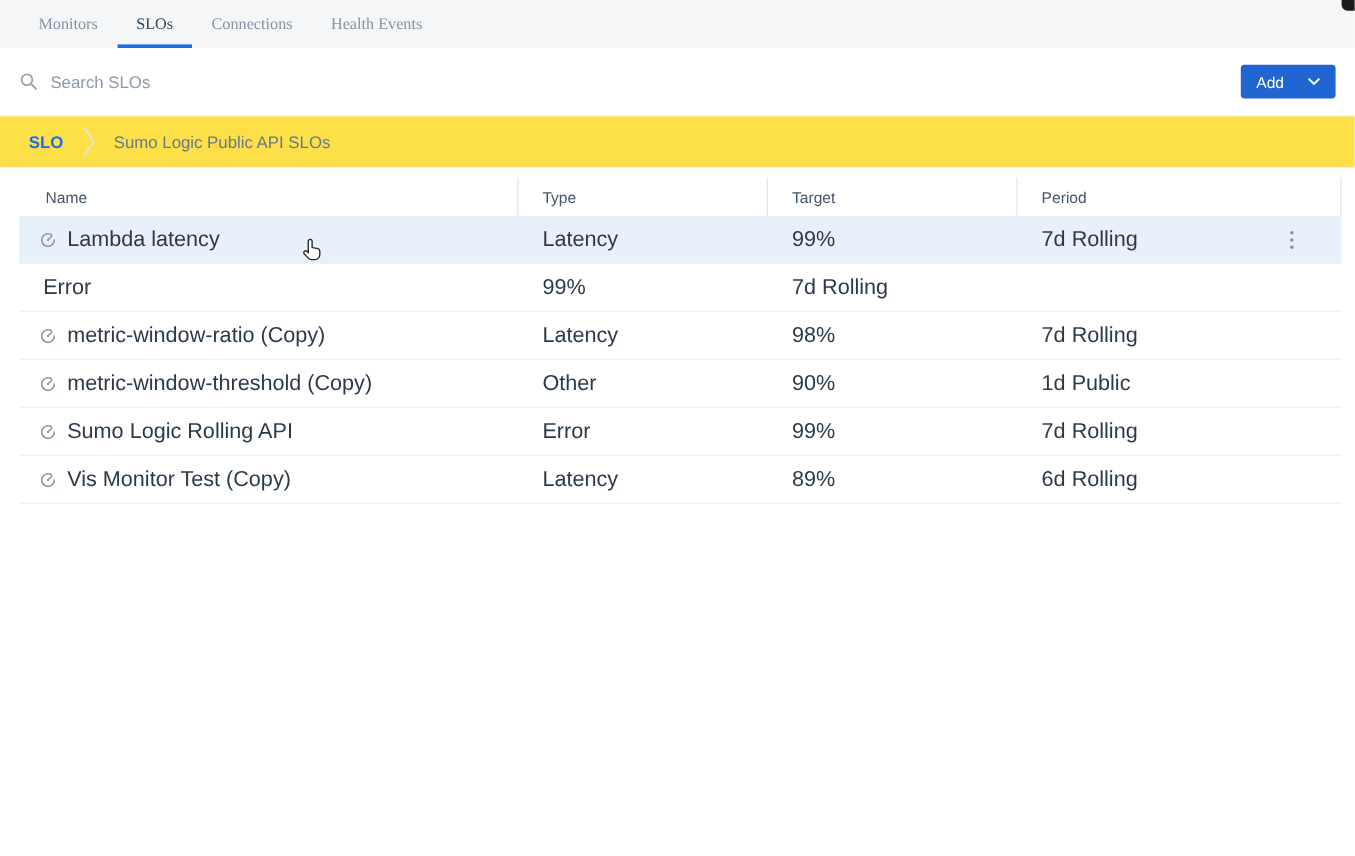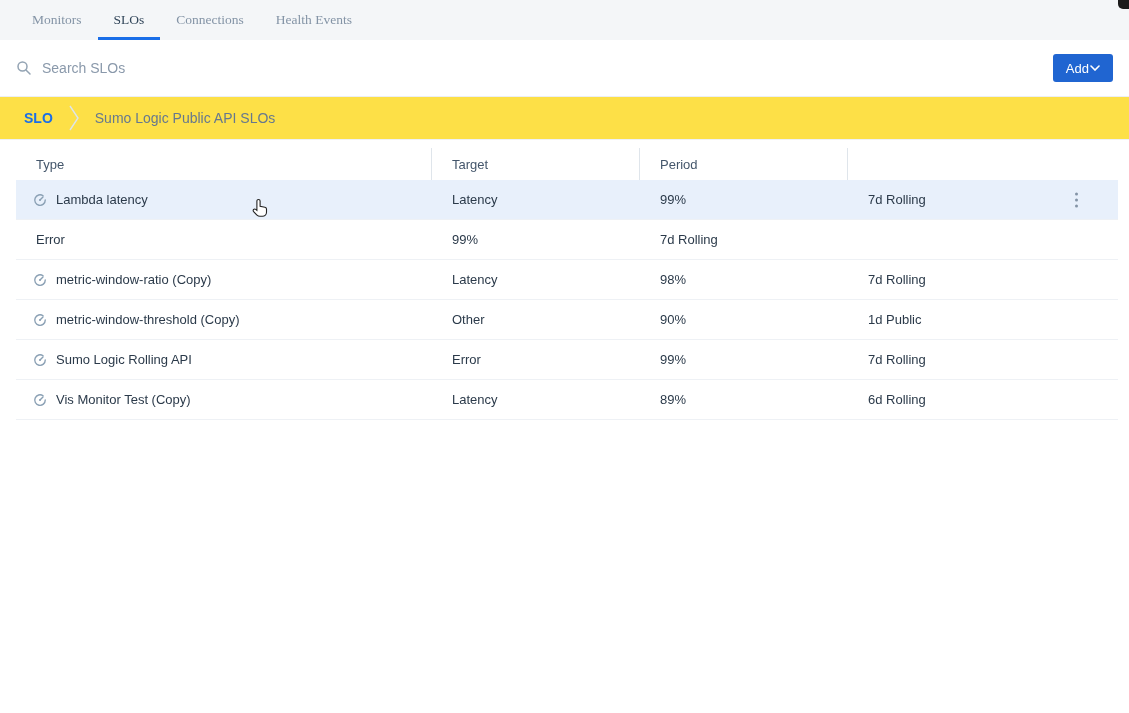--- a/index.html
+++ b/index.html
@@ -73,21 +73,21 @@
     background:#2065d1;
     color:#fff;
     border:none;
     border-radius:3px;
     height:28px;
     padding:0 13px;
     font-size:13px;
     font-family:"Liberation Sans", sans-serif;
     display:flex;
     align-items:center;
-    gap:1px;
+    gap:20px;
     cursor:pointer;
   }
 
   
   .breadcrumb-bar {
     height:43px;
     display:flex;
     align-items:center;
     padding:0 24px;
     background:#fde047;
@@ -130,21 +130,21 @@
     display:grid;
     grid-template-columns:416px 208px 208px 1fr;
     height:40px;
     align-items:center;
     border-bottom:1px solid #eef1f5;
     position:relative;
     cursor:pointer;
     background:#fff;
   }
   .row.highlighted { background:#e8f0fb; }
-  .cell { font-size:13px; color:#2b3a4a; padding-left:20px; }
+  .cell { font-size:18px; color:#2b3a4a; padding-left:20px; }
   .cell-name {
     display:flex;
     align-items:center;
     gap:9px;
     padding-left:17px;
   }
   .gauge { display:flex; flex:0 0 auto; }
 
   .kebab {
     position:absolute;
@@ -213,20 +213,21 @@
   <span class="crumb-sep">
     <svg width="10" height="26" viewBox="0 0 10 26">
       <path d="M1 1 L9 13 L1 25" fill="none" stroke="#dde4ea" stroke-width="1.4"></path>
     </svg>
   </span>
   <span class="crumb-current">Sumo Logic Public API SLOs</span>
 </div>
 
 <div class="slo-table">
   <div class="thead">
+    <div class="th first">Name</div>
     <div class="th">Type</div>
     <div class="th">Target</div>
     <div class="th">Period</div>
   </div>
 
   <div class="tbody">
 
       <div class="row highlighted">
         <div class="cell cell-name">
           <span class="gauge">

